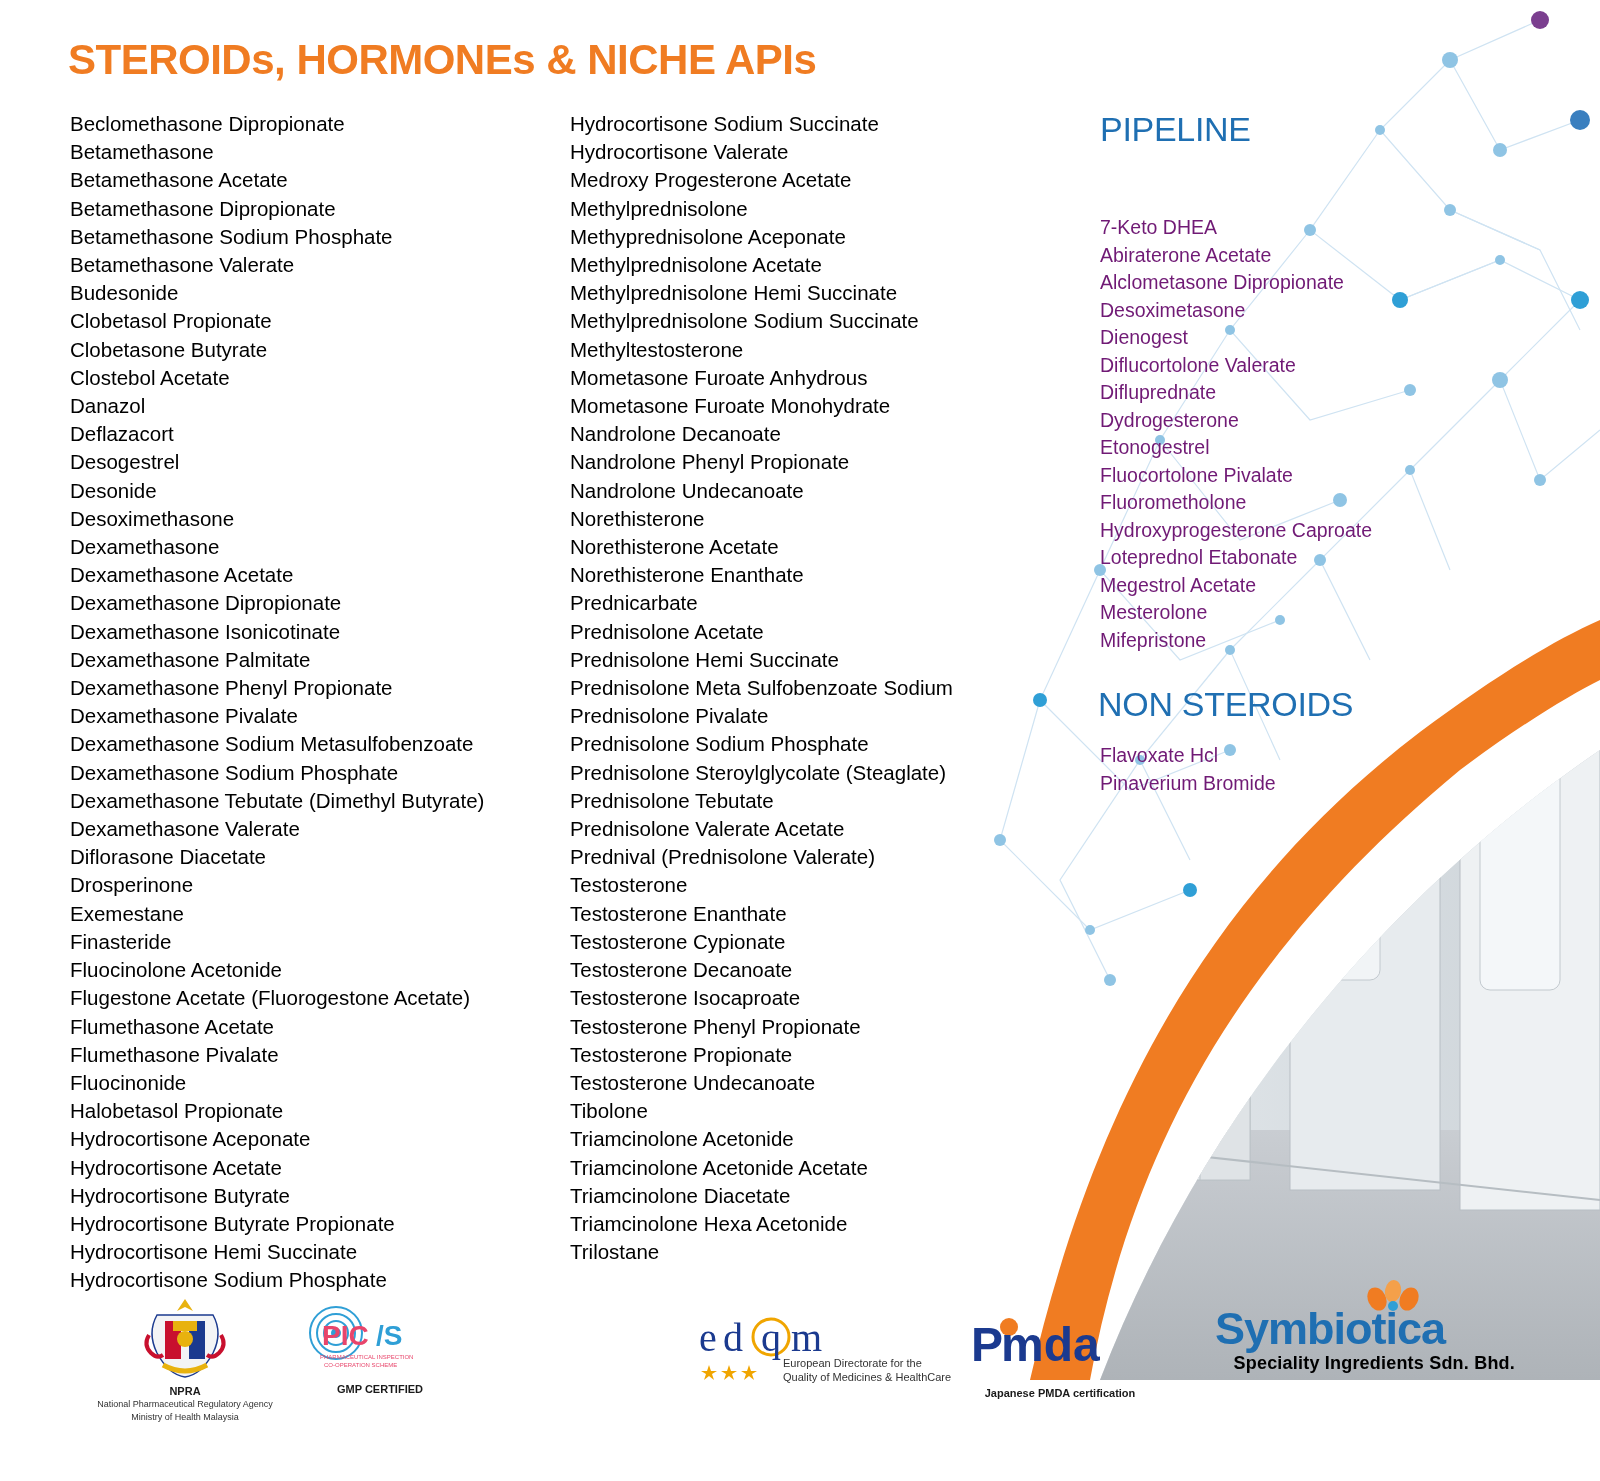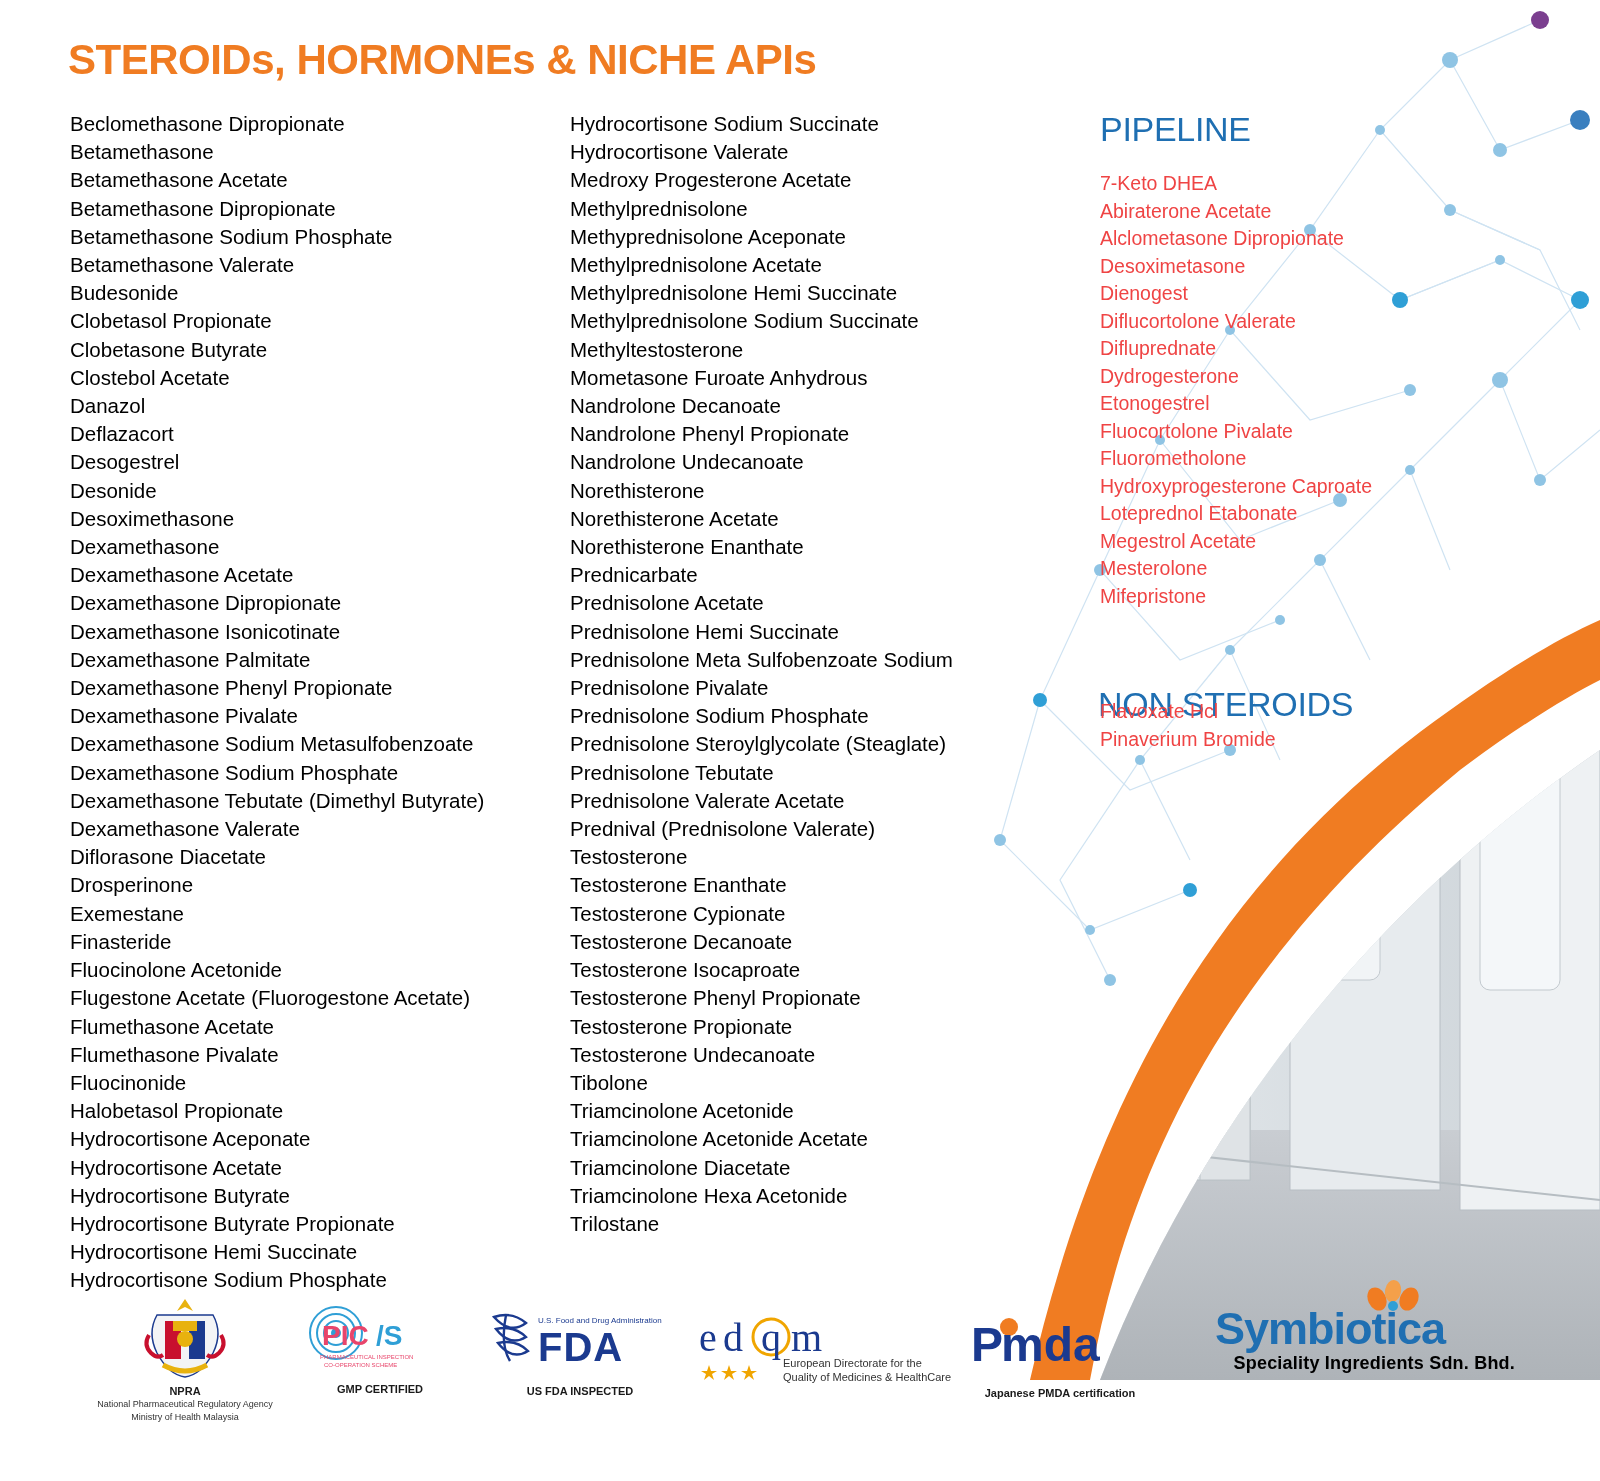--- a/index.html
+++ b/index.html
@@ -80,21 +80,22 @@
     color: #1f6fb2;
     letter-spacing: -0.3px;
   }
   .pipeline-title { left: 1100px; top: 110px; }
   .nonsteroid-title { left: 1098px; top: 638px; margin-top: 47px; }
 
   .side-list {
     position: absolute;
     font-size: 19.5px;
     line-height: 27.5px;
-    color: #ef4444;
+    color: #701a75;
+    margin-top: 44px;
   }
   .pipeline-list { left: 1100px; top: 170px; width: 460px; }
   .nonsteroid-list { left: 1100px; top: 698px; width: 440px; }
   .side-list ul { margin: 0; padding: 0; }
   .side-list li { list-style: none; white-space: nowrap; }
 
   
   .certs {
     position: absolute;
     left: 70px;
@@ -303,20 +304,21 @@
         <li>Hydrocortisone Sodium Succinate</li>
         <li>Hydrocortisone Valerate</li>
         <li>Medroxy Progesterone Acetate</li>
         <li>Methylprednisolone</li>
         <li>Methyprednisolone Aceponate</li>
         <li>Methylprednisolone Acetate</li>
         <li>Methylprednisolone Hemi Succinate</li>
         <li>Methylprednisolone Sodium Succinate</li>
         <li>Methyltestosterone</li>
         <li>Mometasone Furoate Anhydrous</li>
+        <li>Mometasone Furoate Monohydrate</li>
         <li>Nandrolone Decanoate</li>
         <li>Nandrolone Phenyl Propionate</li>
         <li>Nandrolone Undecanoate</li>
         <li>Norethisterone</li>
         <li>Norethisterone Acetate</li>
         <li>Norethisterone Enanthate</li>
         <li>Prednicarbate</li>
         <li>Prednisolone Acetate</li>
         <li>Prednisolone Hemi Succinate</li>
         <li>Prednisolone Meta Sulfobenzoate Sodium</li>
@@ -403,33 +405,20 @@
         </g>
         <circle cx="36" cy="34" r="5" fill="#2f9fd6"></circle>
         <text x="22" y="46" font-family="Liberation Sans, sans-serif" font-size="28" font-weight="bold" fill="#e8456b">PIC</text>
         <text x="76" y="46" font-family="Liberation Sans, sans-serif" font-size="28" font-weight="bold" fill="#2f9fd6">/S</text>
         <text x="20" y="60" font-family="Liberation Sans, sans-serif" font-size="6" fill="#e8456b">PHARMACEUTICAL INSPECTION</text>
         <text x="24" y="68" font-family="Liberation Sans, sans-serif" font-size="6" fill="#e8456b">CO-OPERATION SCHEME</text>
       </svg>
       <div class="cert-caption">GMP CERTIFIED</div>
     </div>
 
-    <div class="cert cert-fda">
-      <svg width="200" height="82" viewBox="0 0 200 82" style="display:block;margin:0 auto;">
-        <text x="58" y="24" font-family="Liberation Sans, sans-serif" font-size="8" fill="#1b3a8f">U.S. Food and Drug Administration</text>
-        <g fill="none" stroke="#1b3a8f" stroke-width="2.4">
-          <path d="M14 18 q18 -6 32 6 q-16 12 -32 -6 z"></path>
-          <path d="M16 30 q18 -4 30 8 q-16 10 -30 -8 z"></path>
-          <path d="M18 44 q18 -4 30 8 q-16 10 -30 -8 z"></path>
-          <path d="M26 16 q-6 30 4 46"></path>
-        </g>
-        <text x="58" y="62" font-family="Liberation Sans, sans-serif" font-size="40" font-weight="bold" fill="#1b3a8f" letter-spacing="1">FDA</text>
-      </svg>
-      <div class="cert-caption">US FDA INSPECTED</div>
-    </div>
 
     <div class="cert cert-edqm">
       <svg width="260" height="76" viewBox="0 0 260 76" style="display:block;margin:0 auto;">
         <text x="4" y="40" font-family="Liberation Serif, serif" font-size="40" fill="#1b3a8f">e</text>
         <text x="28" y="40" font-family="Liberation Serif, serif" font-size="40" fill="#1b3a8f">d</text>
         <circle cx="76" cy="26" r="18" fill="none" stroke="#f0a500" stroke-width="3"></circle>
         <text x="66" y="40" font-family="Liberation Serif, serif" font-size="40" fill="#1b3a8f">q</text>
         <text x="96" y="40" font-family="Liberation Serif, serif" font-size="40" fill="#1b3a8f">m</text>
         <g fill="#f0a500">
           <polygon points="14,54 16,60 22,60 17,63 19,69 14,65 9,69 11,63 6,60 12,60"></polygon>

